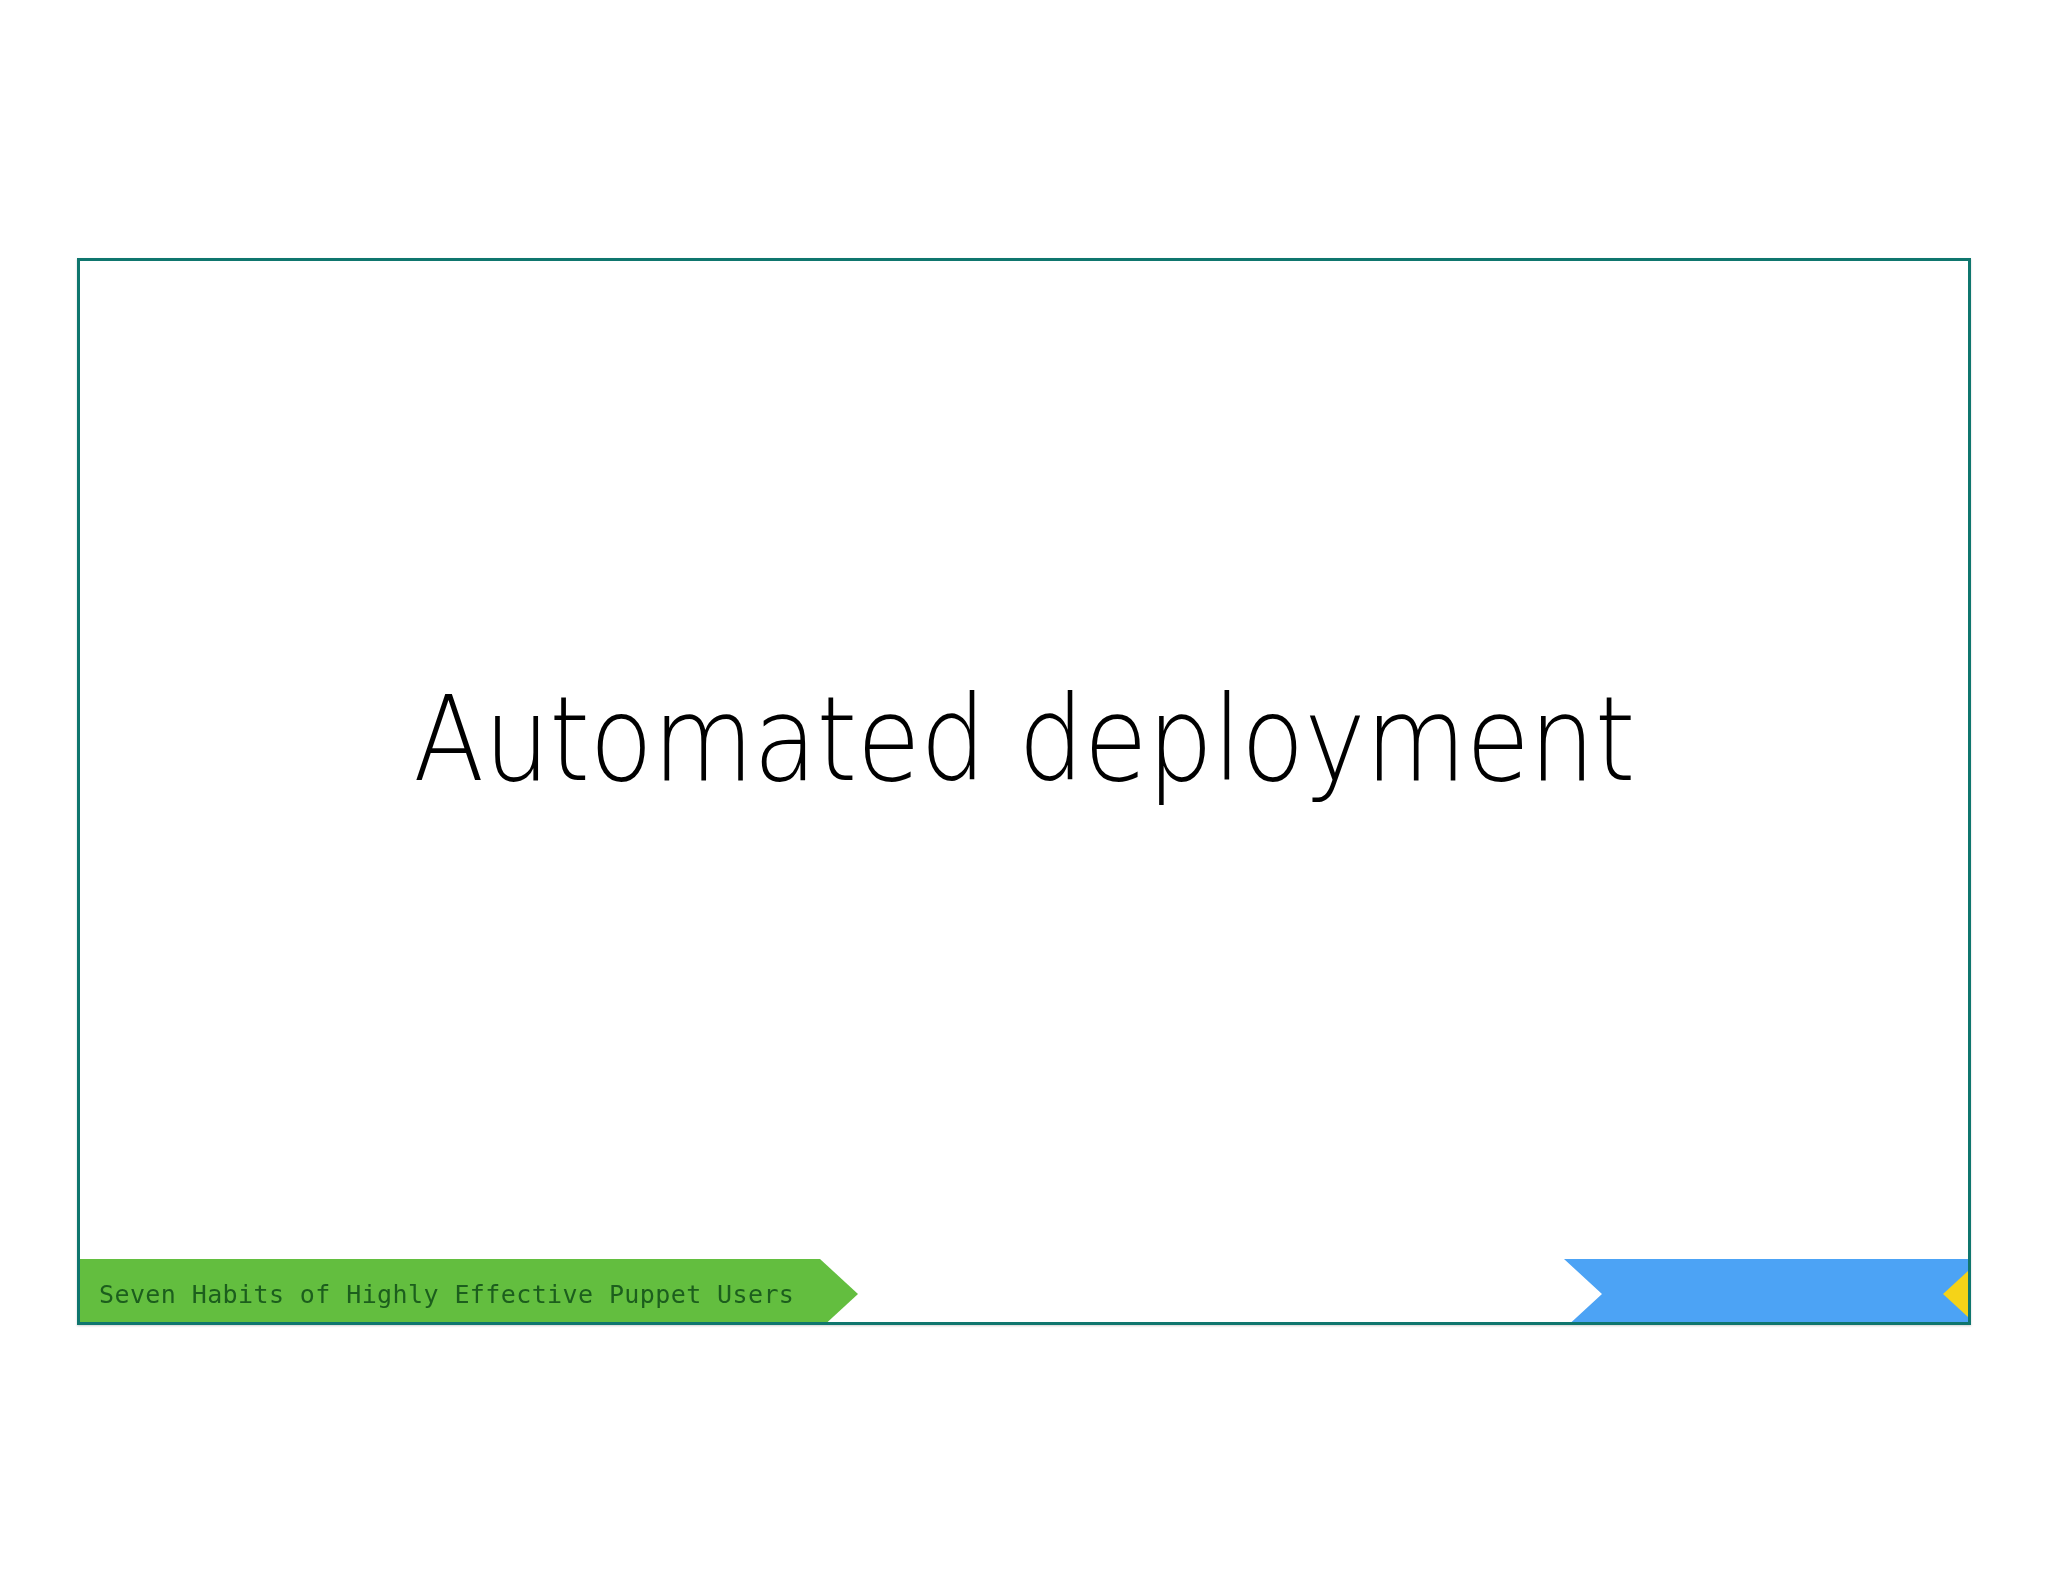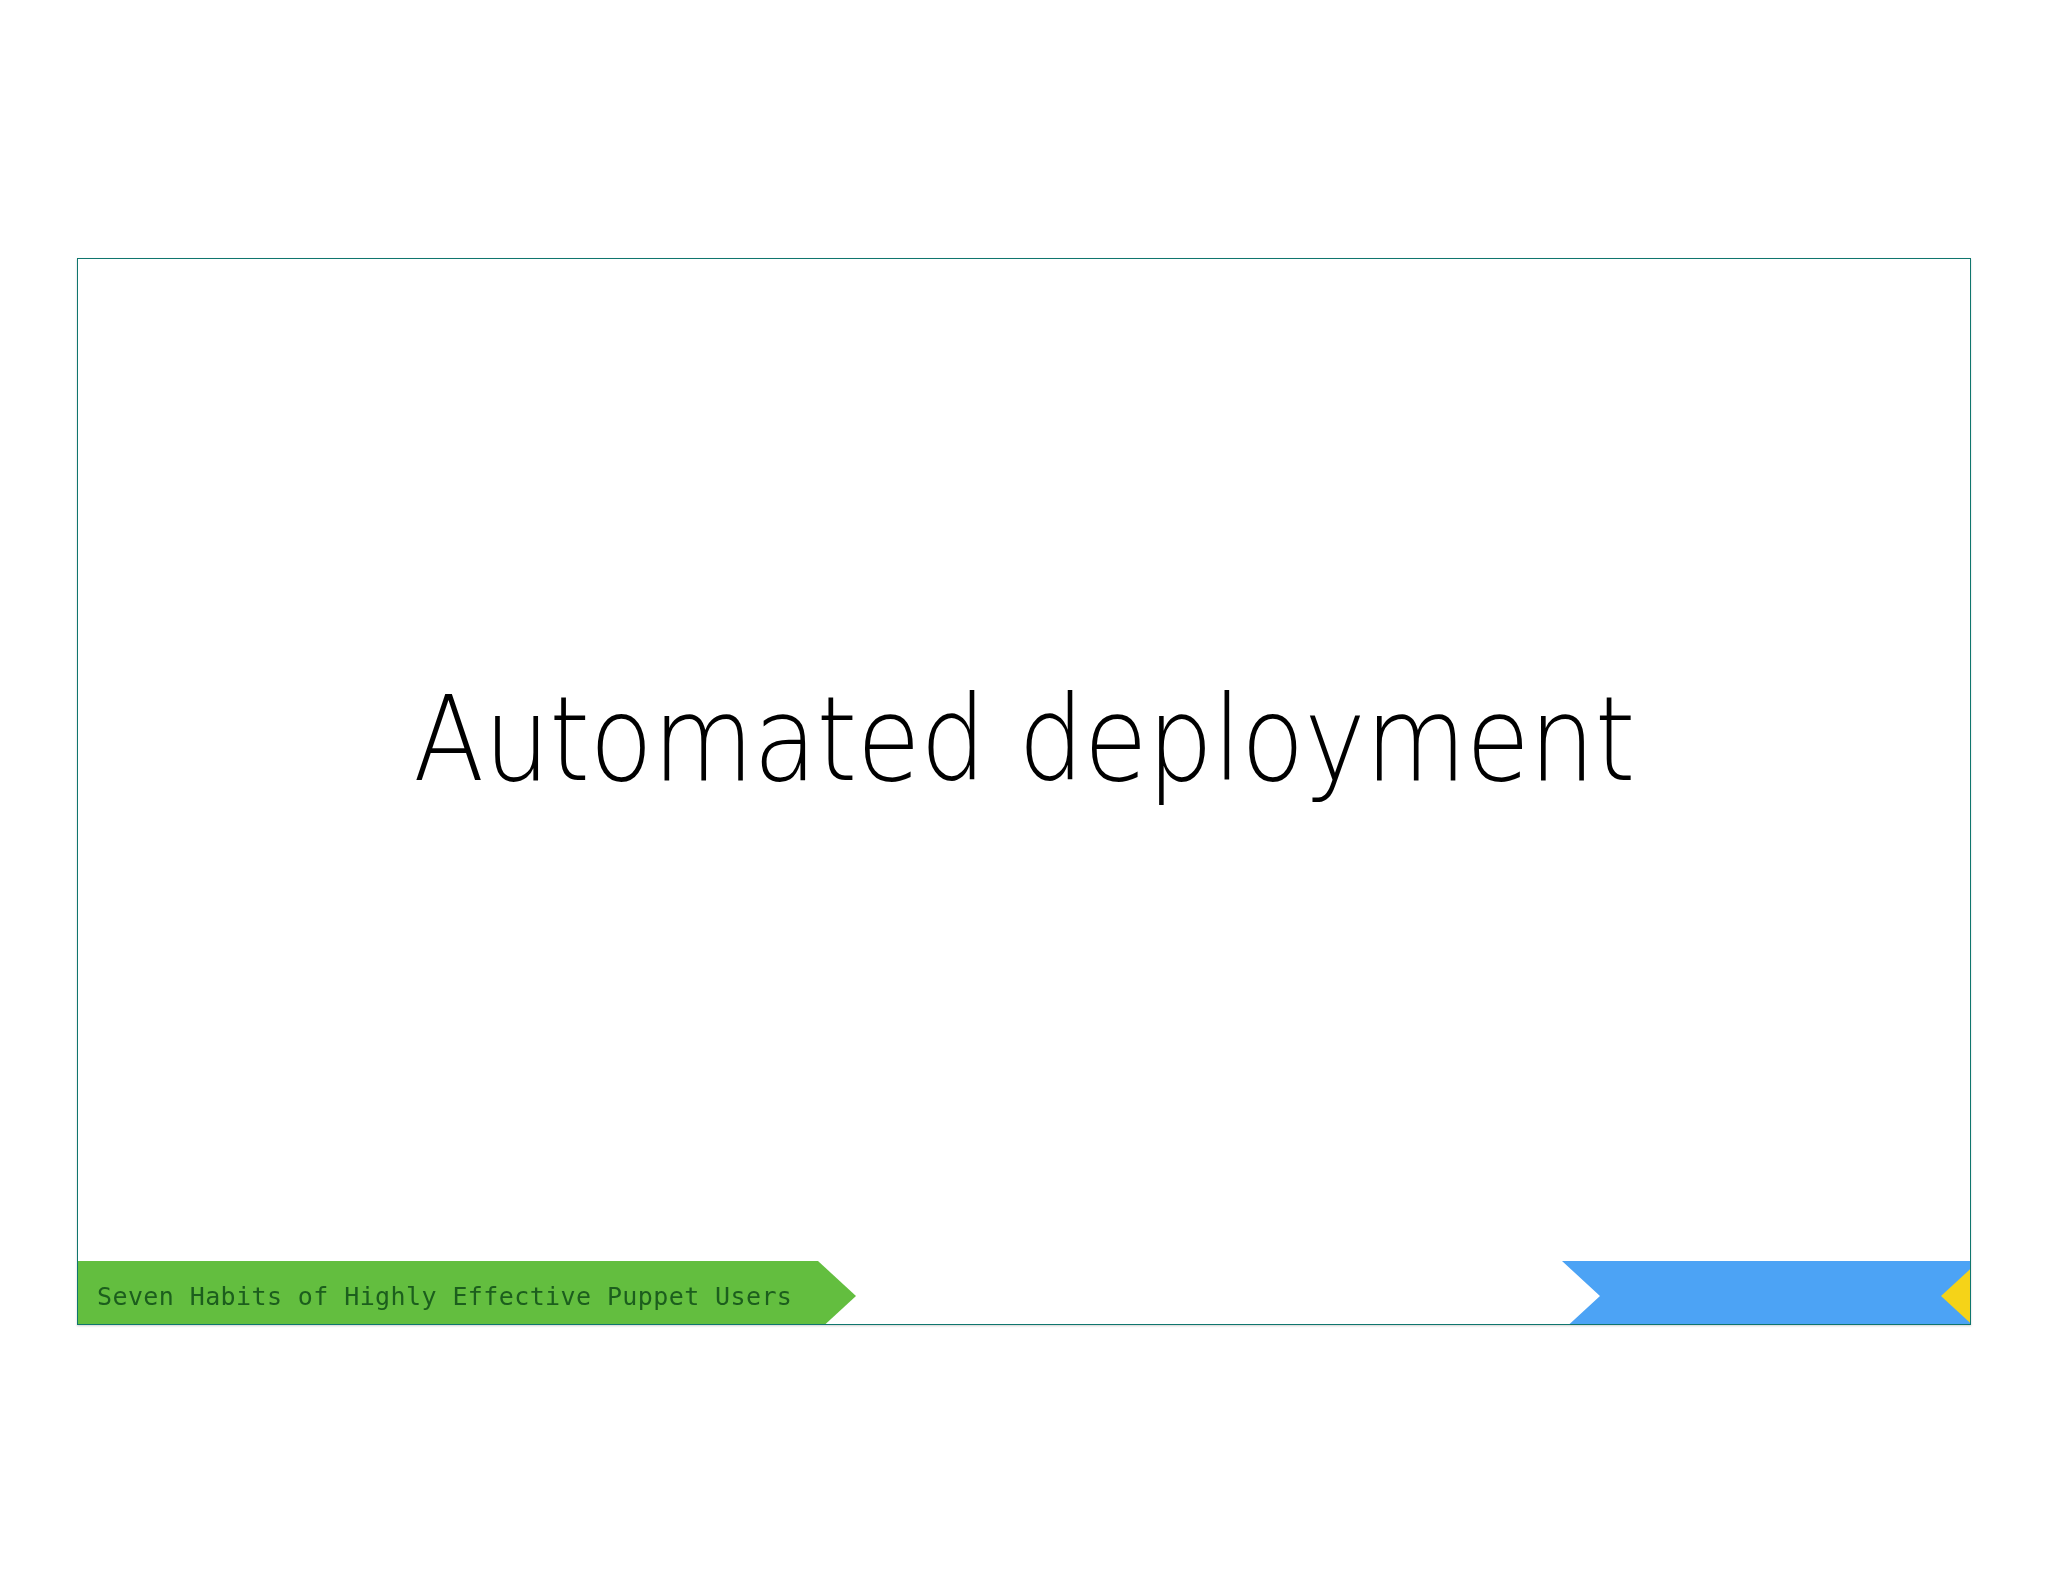--- a/index.html
+++ b/index.html
@@ -22,21 +22,21 @@
   }
 
   
   #slide {
     position: absolute;
     left: 77px;
     top: 258px;
     width: 1894px;
     height: 1067px;
     background: #ffffff;
-    border: 1px solid #0f766e;
+    border: 3px solid #0f766e;
     box-sizing: border-box;
     box-shadow: 0 1px 2px rgba(0,0,0,0.18);
     overflow: hidden;
   }
 
   
   #slide-body {
     position: absolute;
     left: 0;
     top: 0;

